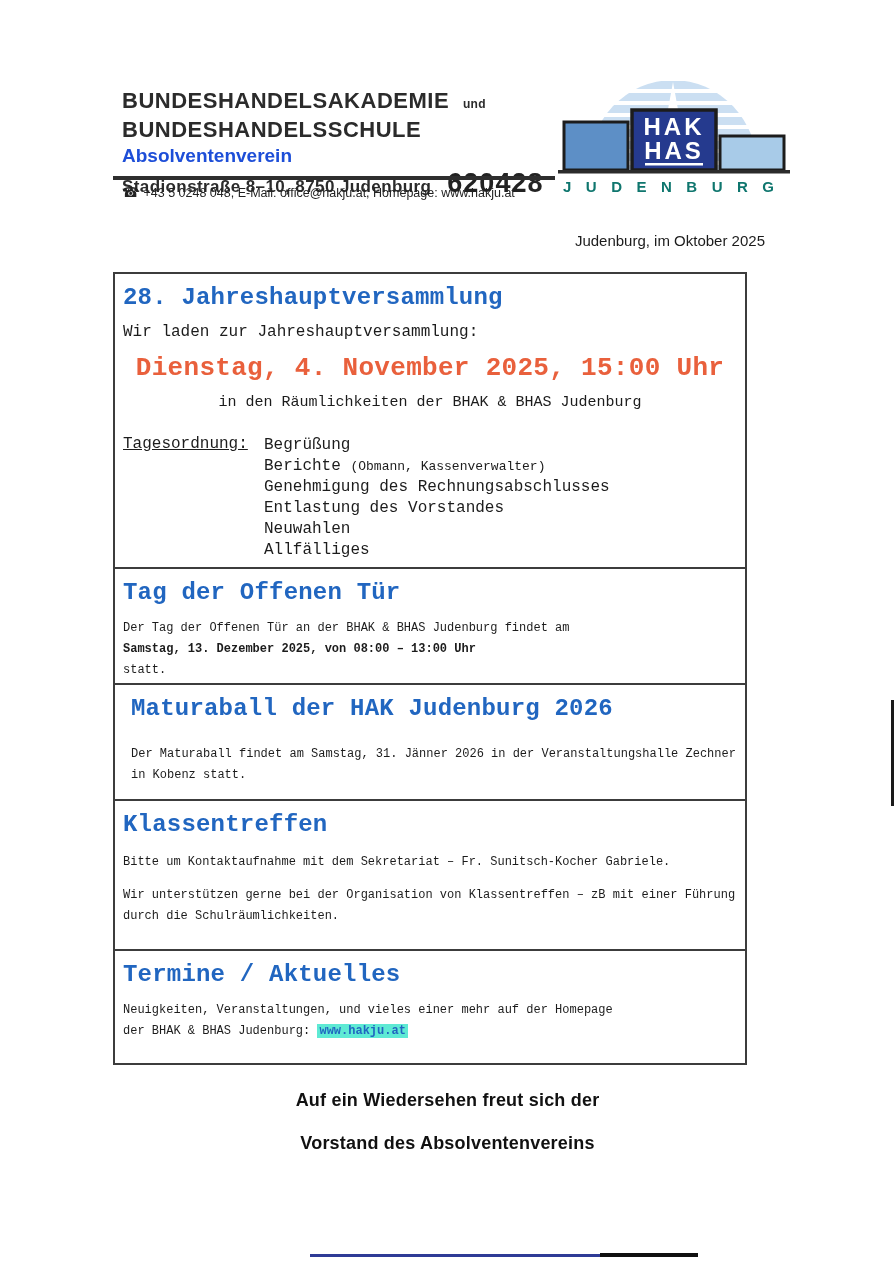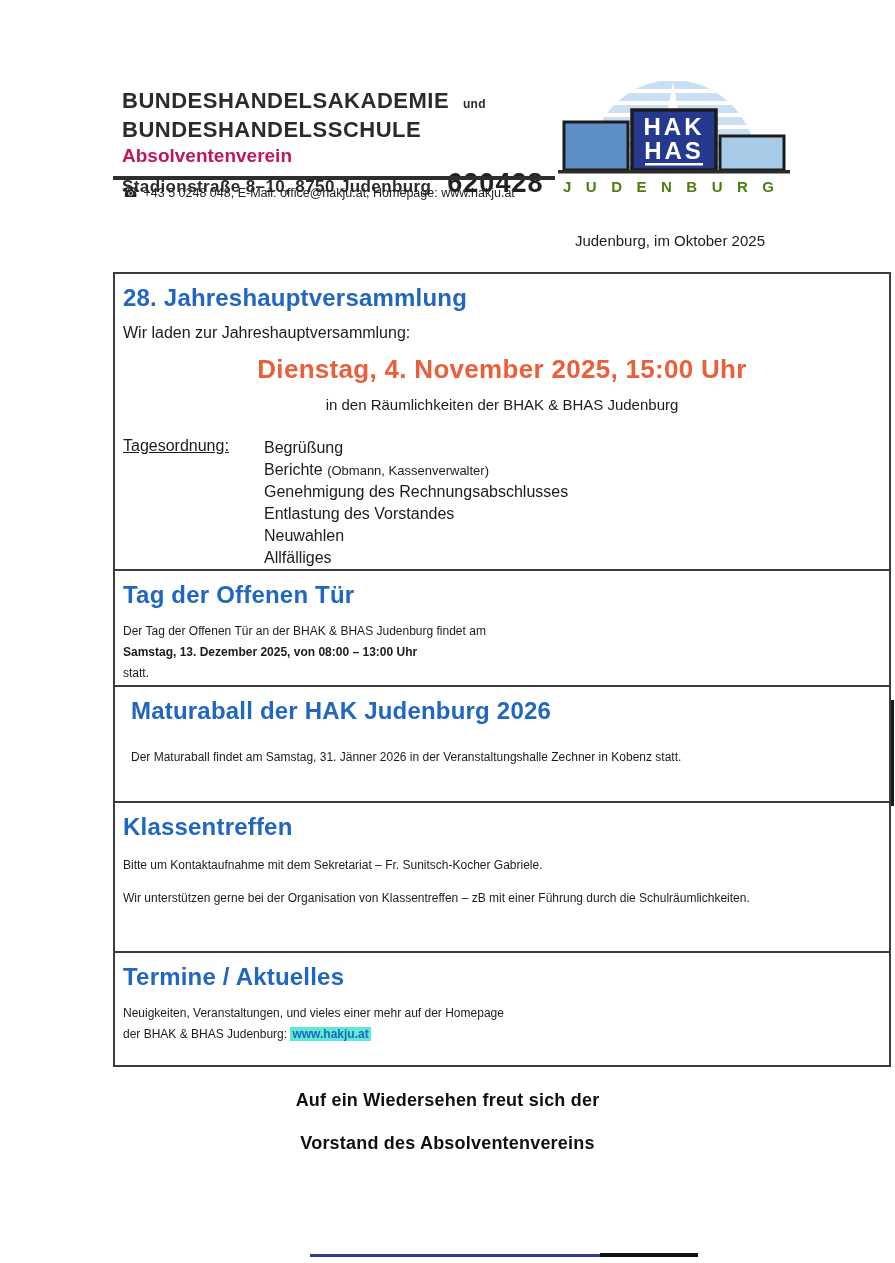--- a/index.html
+++ b/index.html
@@ -6,38 +6,38 @@
   body {
     width:895px; height:1263px; position:relative; background:#ffffff;
     font-family:"Liberation Sans","DejaVu Sans",sans-serif; color:#1c1c1c;
     overflow:hidden;
   }
 
   
   .header-left { position:absolute; left:122px; top:88px; }
   .org-line { font-size:22px; font-weight:bold; letter-spacing:0.5px; color:#2b2b2b; line-height:26px; white-space:nowrap; }
   .org-und { font-size:12px; margin-left:14px; letter-spacing:0.2px; }
-  .assoc { color:#be185d; font-size:19px; font-weight:bold; line-height:21px; margin-top:2px; }
+  .assoc { color:#1d4ed8; font-size:19px; font-weight:bold; line-height:21px; margin-top:2px; }
   .addr-row { display:flex; align-items:baseline; margin-top:2px; }
   .addr { font-size:17px; font-weight:bold; letter-spacing:0.4px; color:#2b2b2b; white-space:nowrap; }
   .memnum { font-size:27px; font-weight:bold; margin-left:16px; letter-spacing:1px; color:#222; }
   .header-rule { position:absolute; left:113px; top:176px; width:442px; height:4px; background:#2e2e2e; }
   .contact { position:absolute; left:122px; top:184px; font-size:12.5px; color:#222; white-space:nowrap; }
   .contact .phone { font-size:14px; margin-right:4px; }
 
   
   .logo { position:absolute; left:558px; top:72px; width:232px; }
   .logo svg { display:block; }
   .logo-city { margin-top:4px; font-weight:bold; font-size:15px; letter-spacing:14.5px;
-               color:#4d7c0f; white-space:nowrap; padding-left:5px; }
+               color:#0f766e; white-space:nowrap; padding-left:5px; }
 
   .dateline { position:absolute; top:232px; right:130px; font-size:15px; color:#1c1c1c; }
 
   
-  .boxes { position:absolute; left:113px; top:272px; width:778px; }
+  .boxes { position:absolute; left:113px; top:272px; width:634px;font-family:Liberation Mono, monospace; }
   .box { border:2px solid #3c3c3c; box-sizing:border-box; padding:6px 8px 0 8px; margin-top:-2px; background:#fff; }
   .box.first { margin-top:0; }
   .box h2 { margin:4px 0 0 0; font-size:24px; color:#2166c0; letter-spacing:0.2px; font-weight:bold; }
   .b1 { min-height:297px; }
   .b2 { min-height:118px; }
   .b3 { min-height:118px;padding-left:16px; }
   .b4 { min-height:152px; }
   .b5 { min-height:116px; }
 
   .intro { font-size:16px; margin-top:12px; }

